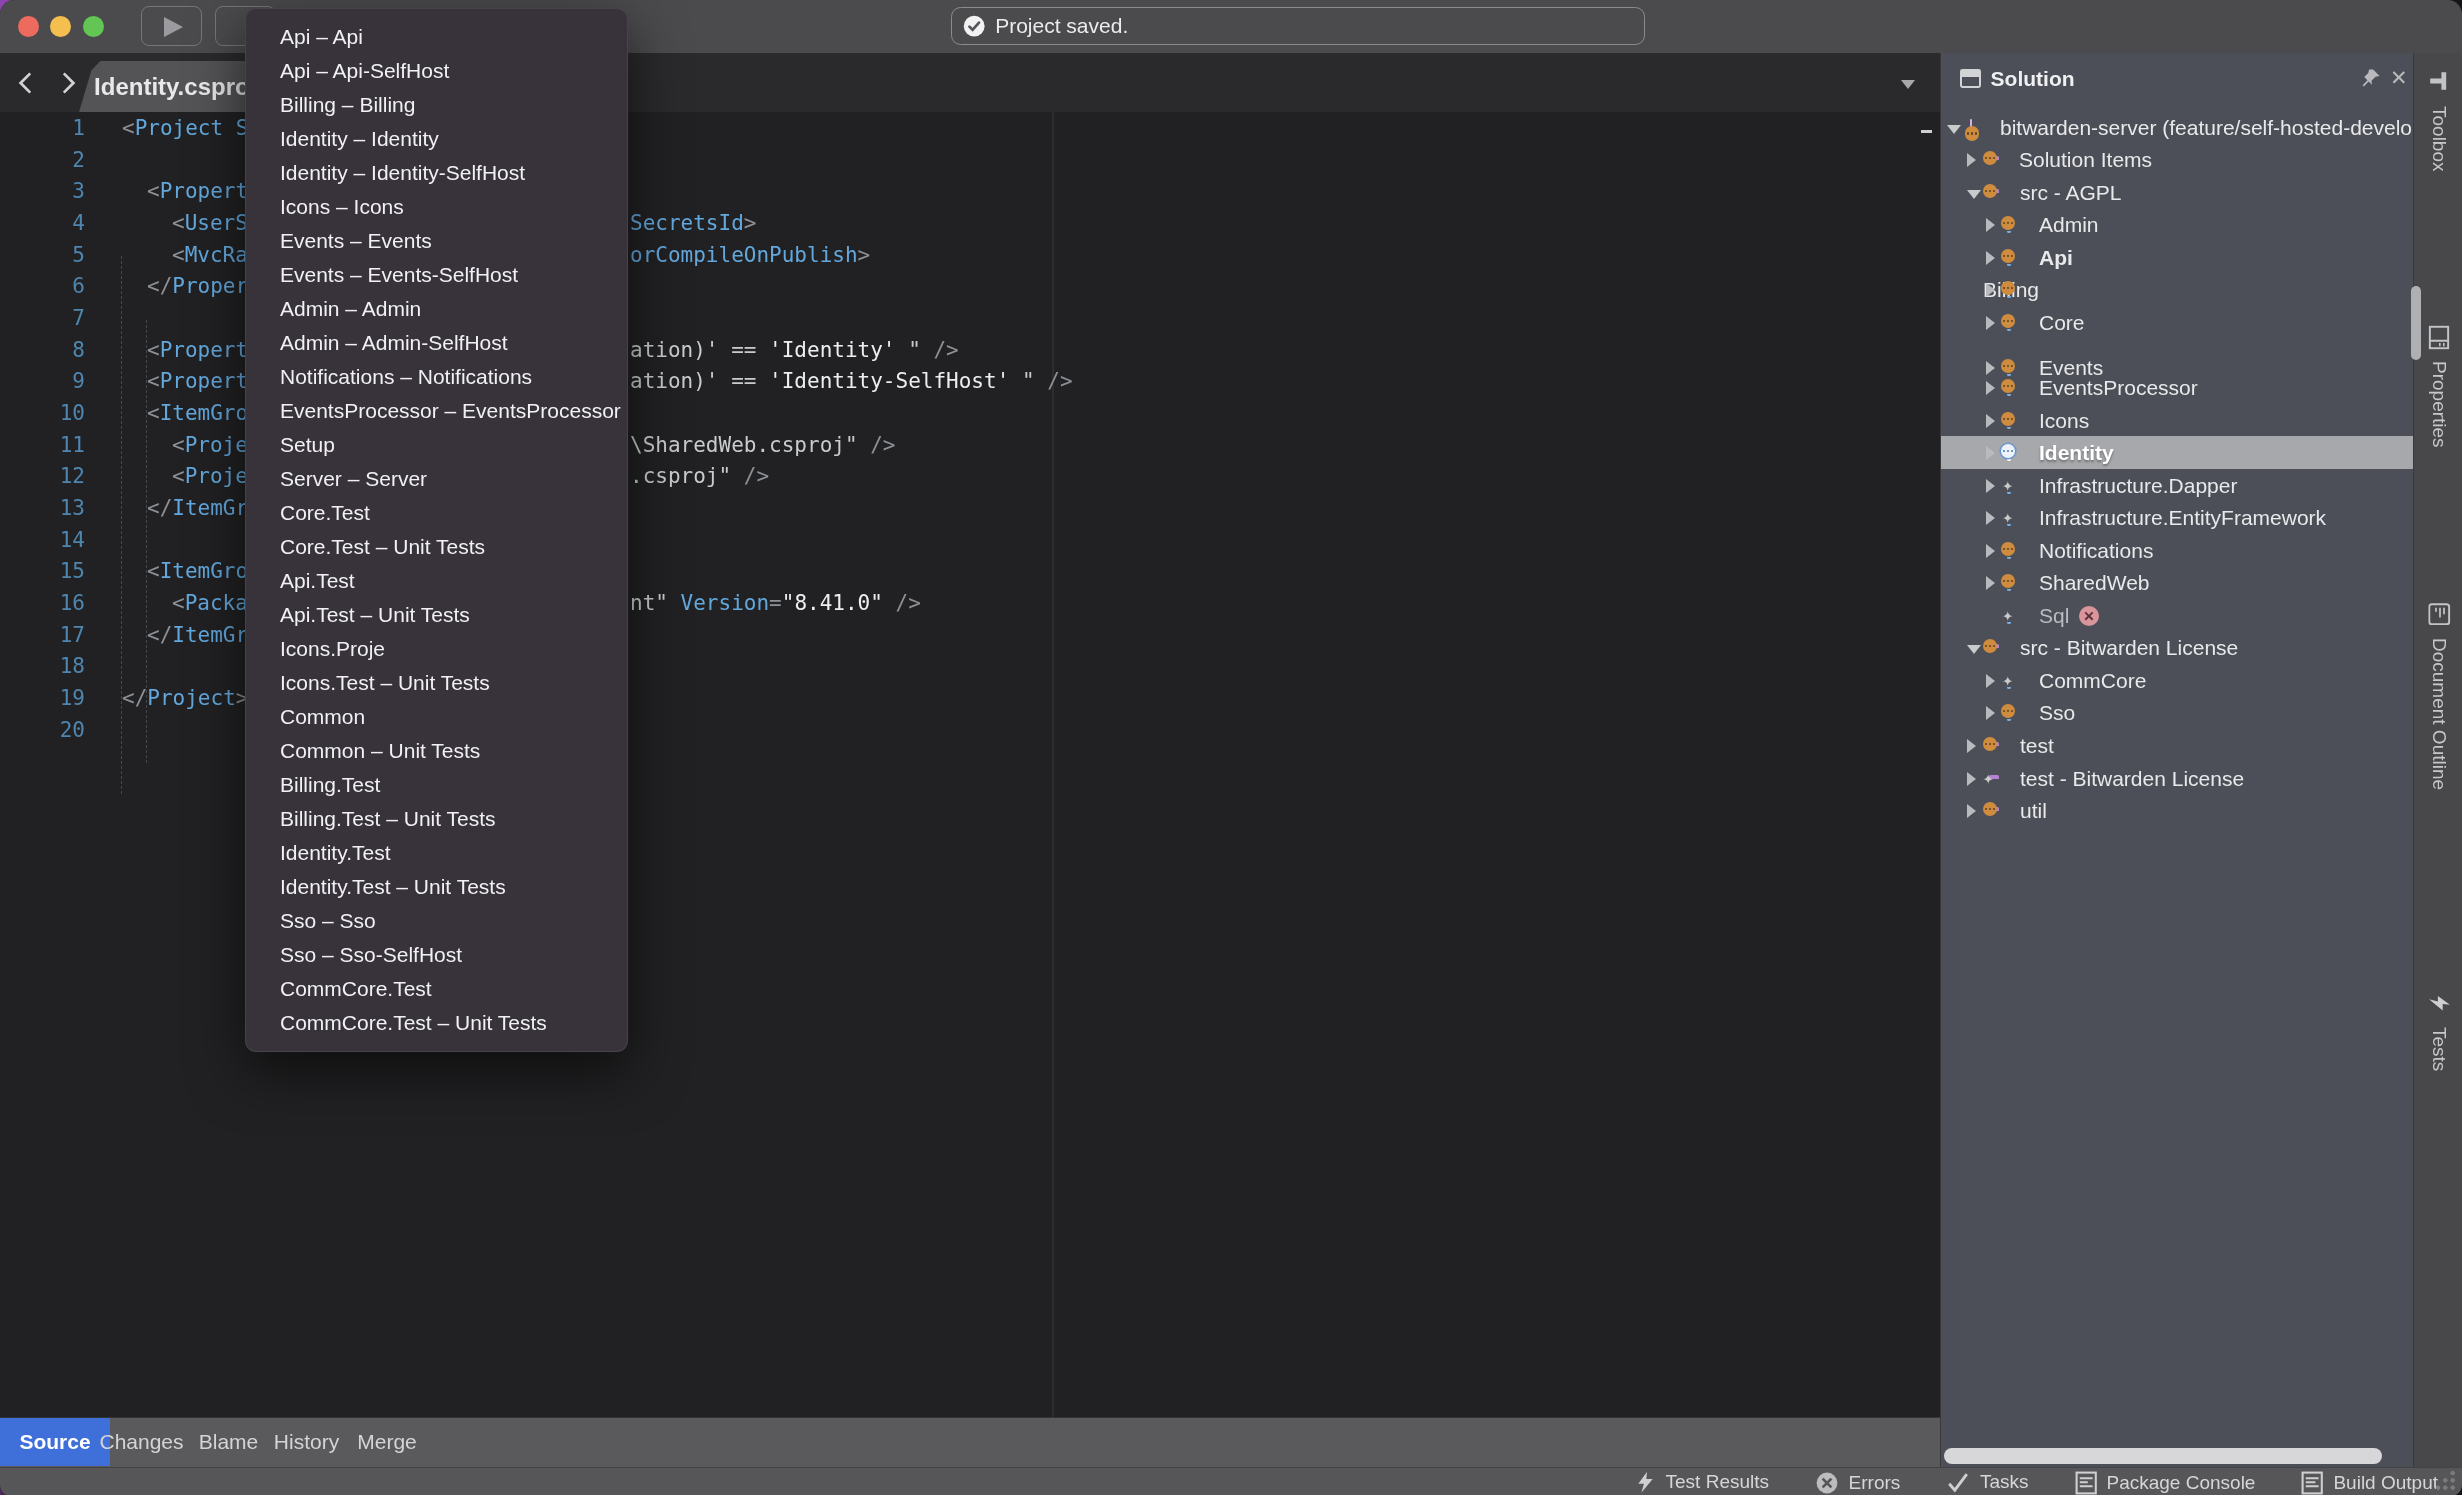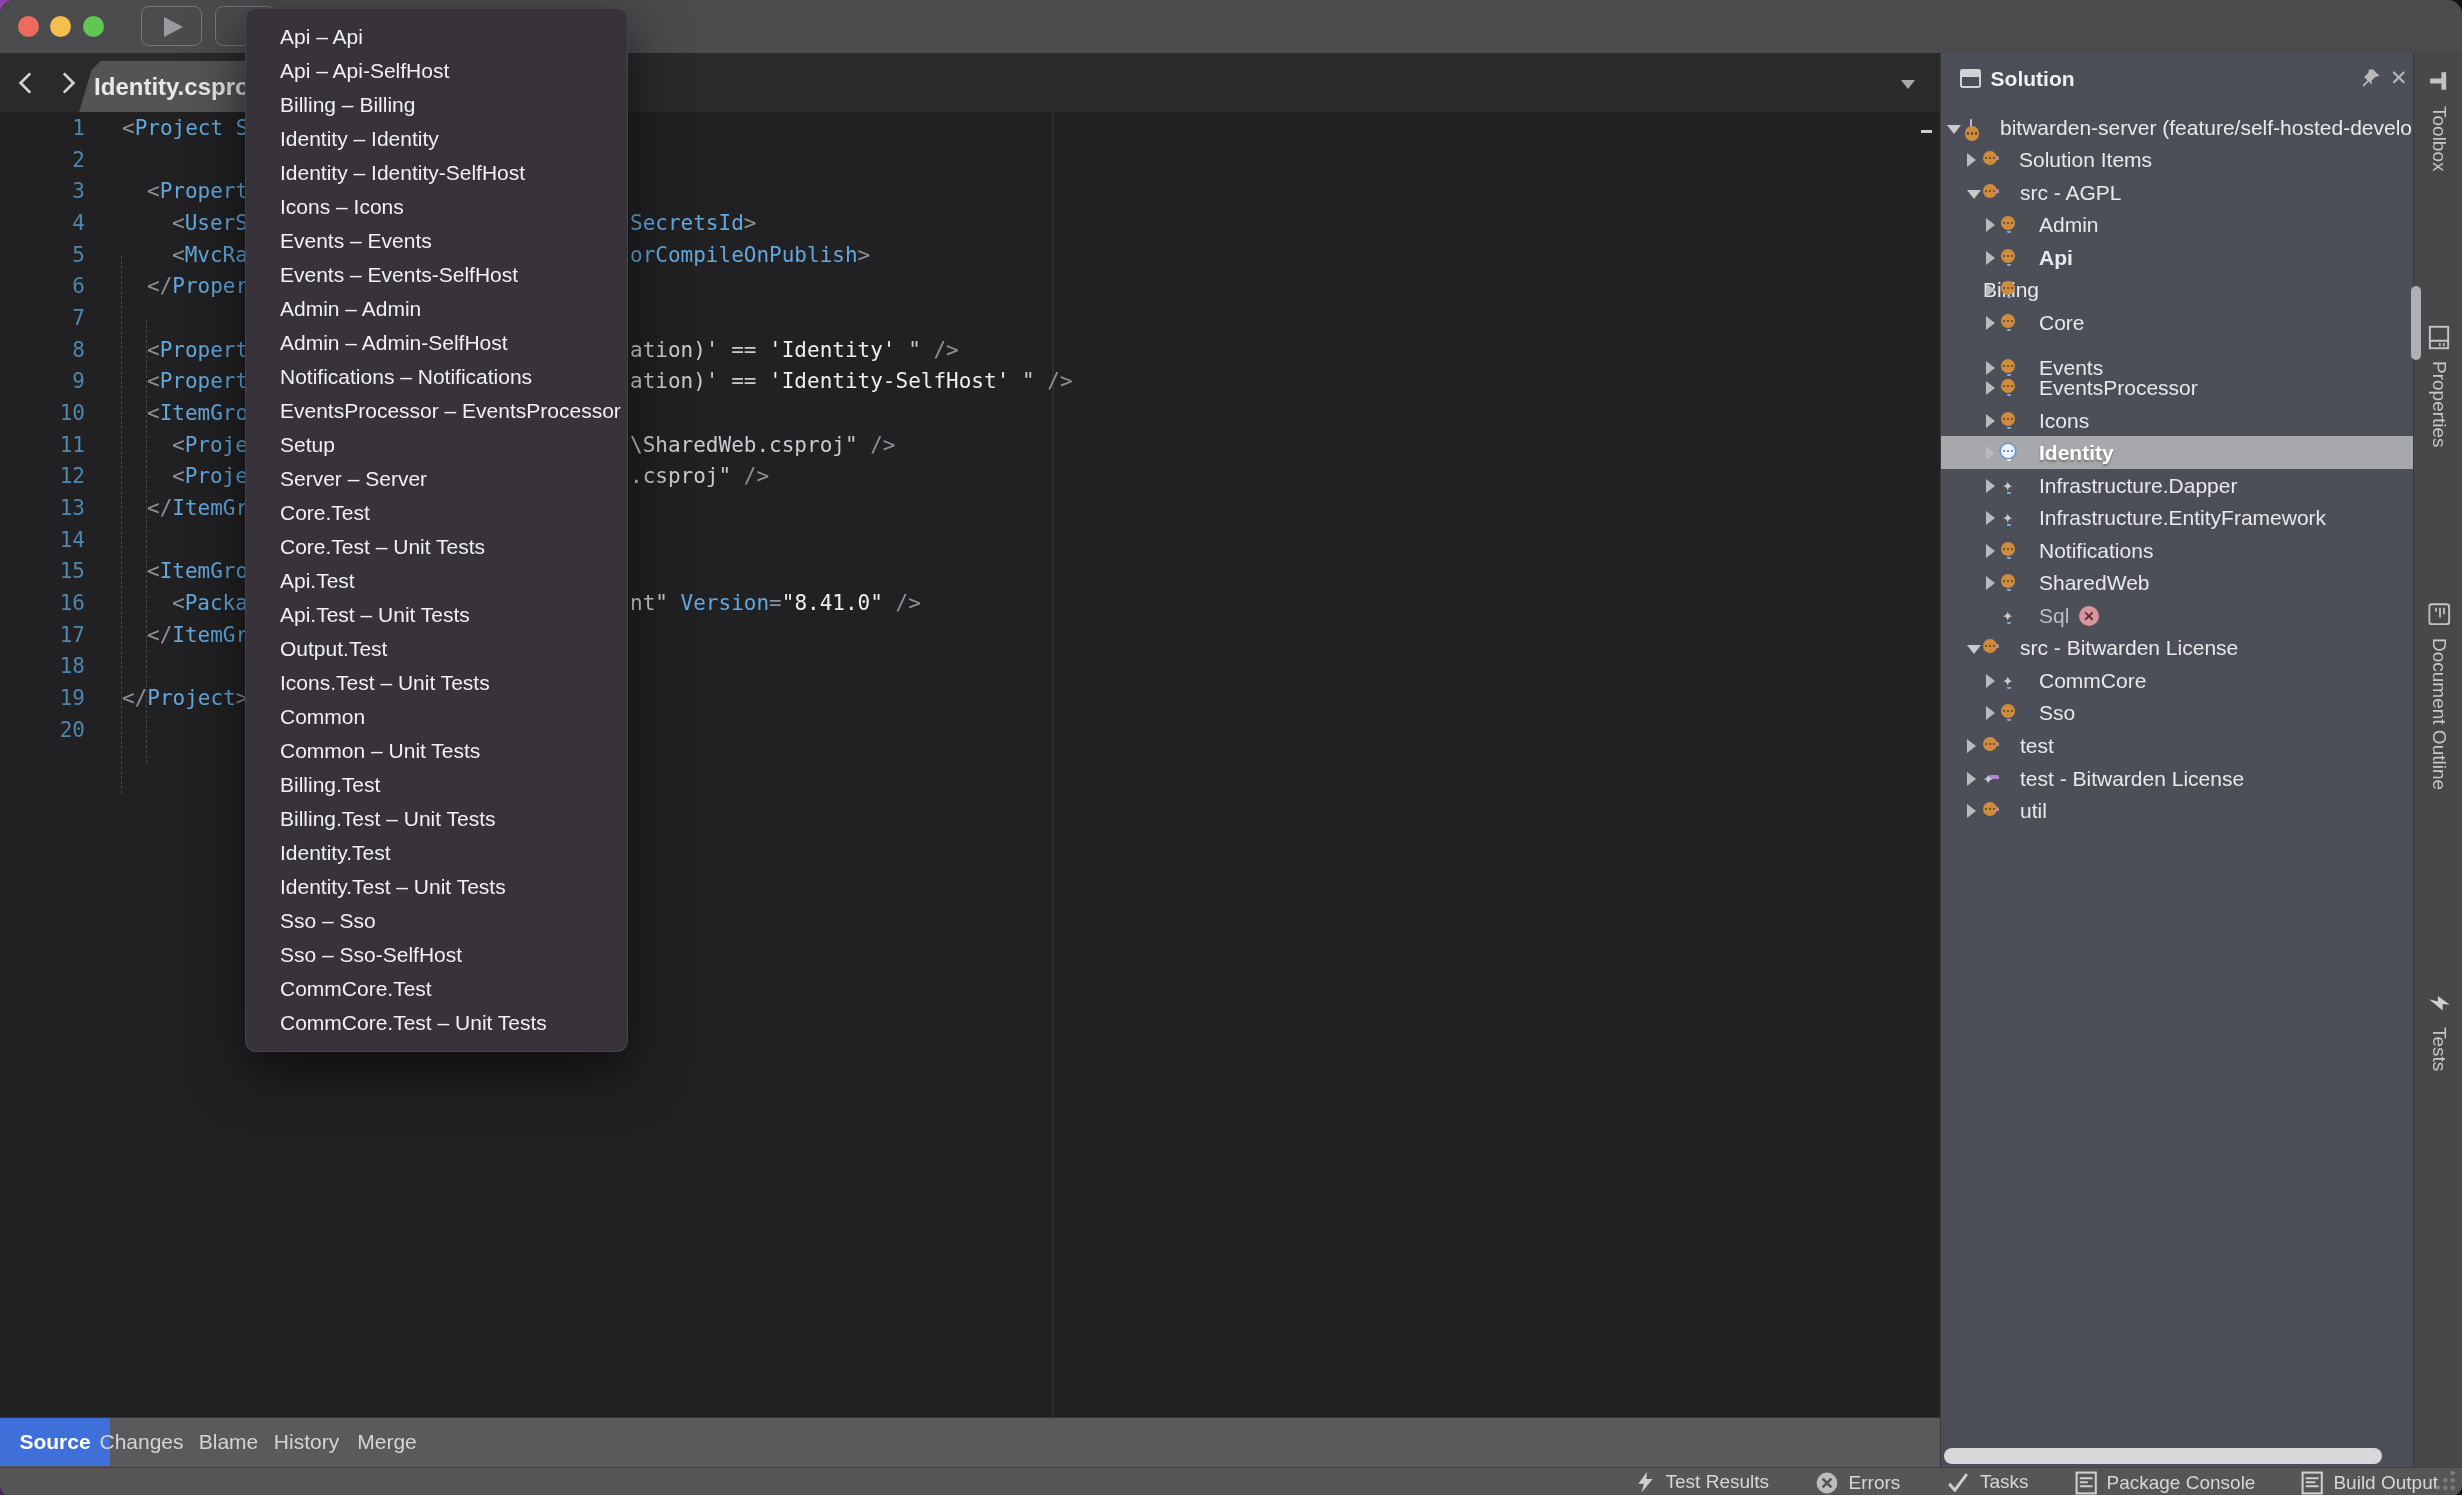--- a/index.html
+++ b/index.html
@@ -124,20 +124,27 @@
 <div class="window">
 
   <div class="titlebar">
     <span class="tl" style="left:18.4px;background:#ec6a5e"></span>
     <span class="tl" style="left:50px;background:#f5bf4f"></span>
     <span class="tl" style="left:83px;background:#62c554"></span>
     <div class="btn-outline" style="left:141px;width:61px">
       <span class="play-tri"></span>
     </div>
     <div class="btn-outline" style="left:215px;width:61px"></div>
+    <div class="notification">
+      <svg width="22.4" height="22.4" viewBox="0 0 28 28">
+        <circle cx="14" cy="14" r="13" fill="#f2f2f3"></circle>
+        <path d="M8 14.5l4 4 8-9" stroke="#565659" stroke-width="3.4" fill="none" stroke-linecap="round"></path>
+      </svg>
+      <span class="txt">Project saved.</span>
+    </div>
   </div>
 
   <div class="tabbar">
     <svg class="navchev" style="left:11.2px" viewBox="0 0 40 40">
       <path d="M24 8L12 20l12 12" fill="none" stroke="#d2d2d4" stroke-width="3.4"></path>
       </svg>
     <svg class="navchev" style="left:51px" viewBox="0 0 40 40">
       <path d="M16 8l12 12-12 12" fill="none" stroke="#d2d2d4" stroke-width="3.4"></path>
       </svg>
     <div class="etab">
@@ -187,21 +194,21 @@
       <div class="menu-item">Admin – Admin</div>
       <div class="menu-item">Admin – Admin-SelfHost</div>
       <div class="menu-item">Notifications – Notifications</div>
       <div class="menu-item">EventsProcessor – EventsProcessor</div>
       <div class="menu-item">Setup</div>
       <div class="menu-item">Server – Server</div>
       <div class="menu-item">Core.Test</div>
       <div class="menu-item">Core.Test – Unit Tests</div>
       <div class="menu-item">Api.Test</div>
       <div class="menu-item">Api.Test – Unit Tests</div>
-      <div class="menu-item">Output.Test</div>
+      <div class="menu-item">Icons.Proje</div>
       <div class="menu-item">Icons.Test – Unit Tests</div>
       <div class="menu-item">Common</div>
       <div class="menu-item">Common – Unit Tests</div>
       <div class="menu-item">Billing.Test</div>
       <div class="menu-item">Billing.Test – Unit Tests</div>
       <div class="menu-item">Identity.Test</div>
       <div class="menu-item">Identity.Test – Unit Tests</div>
       <div class="menu-item">Sso – Sso</div>
       <div class="menu-item">Sso – Sso-SelfHost</div>
       <div class="menu-item">CommCore.Test</div>

